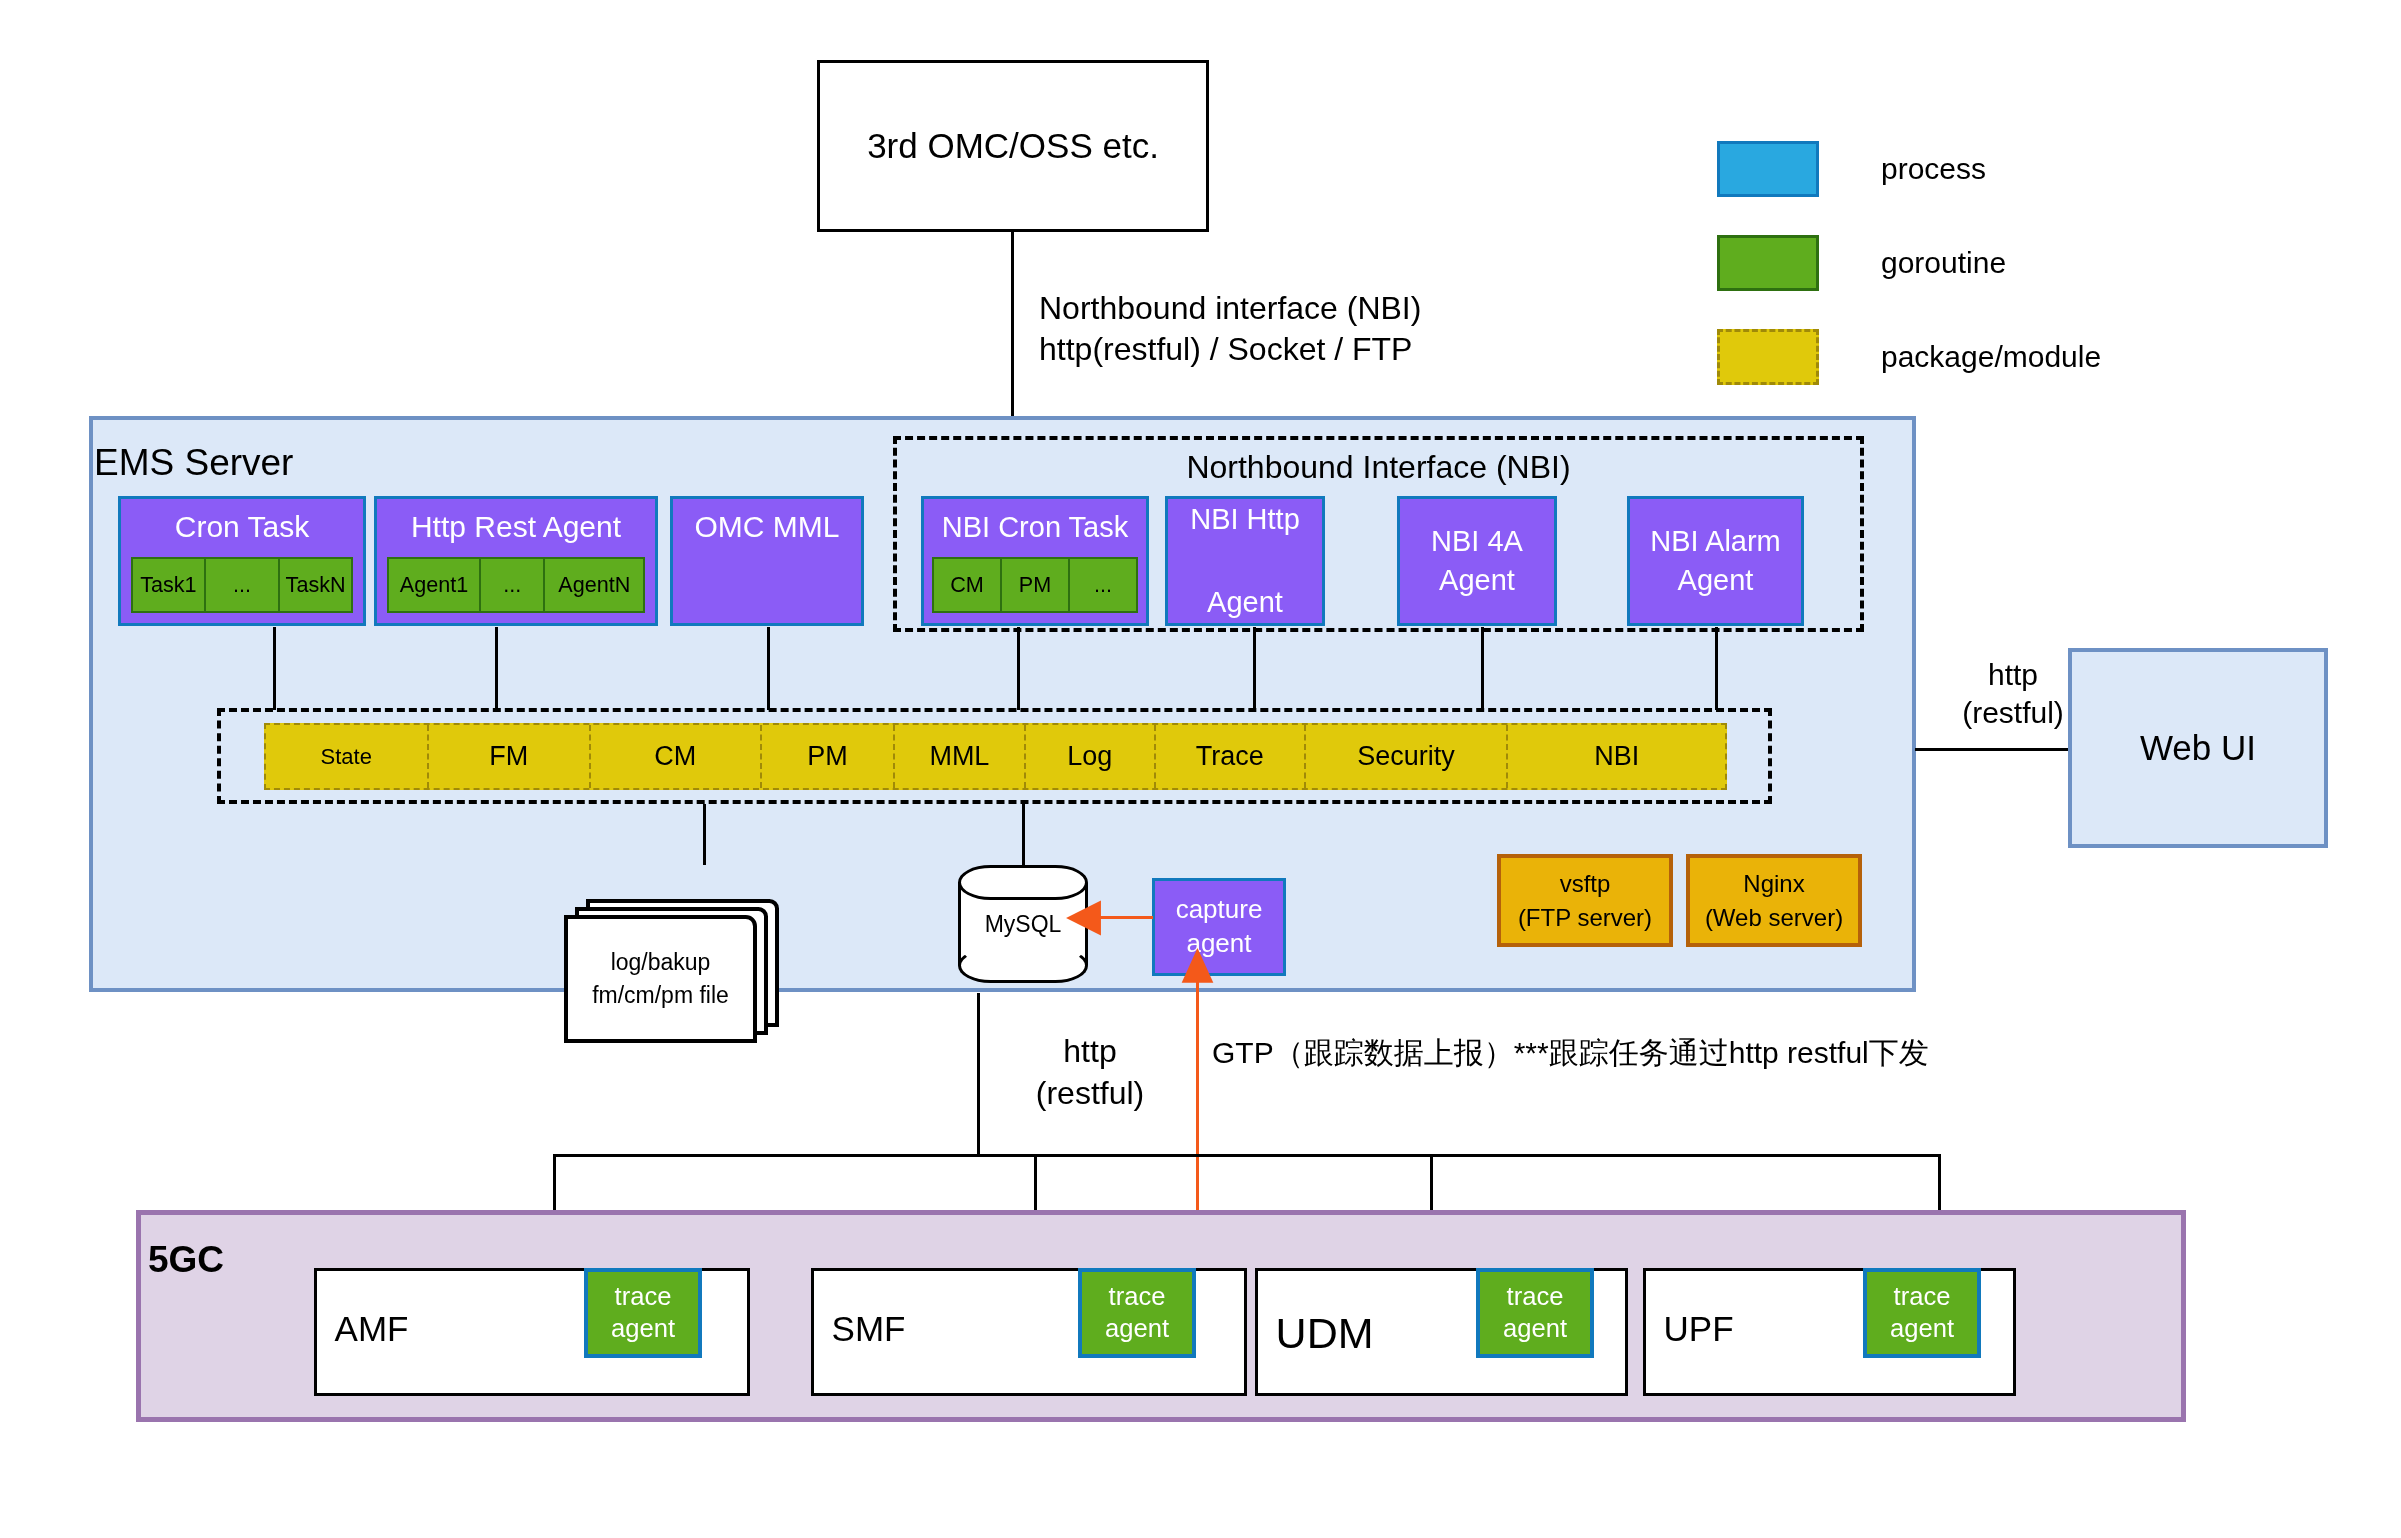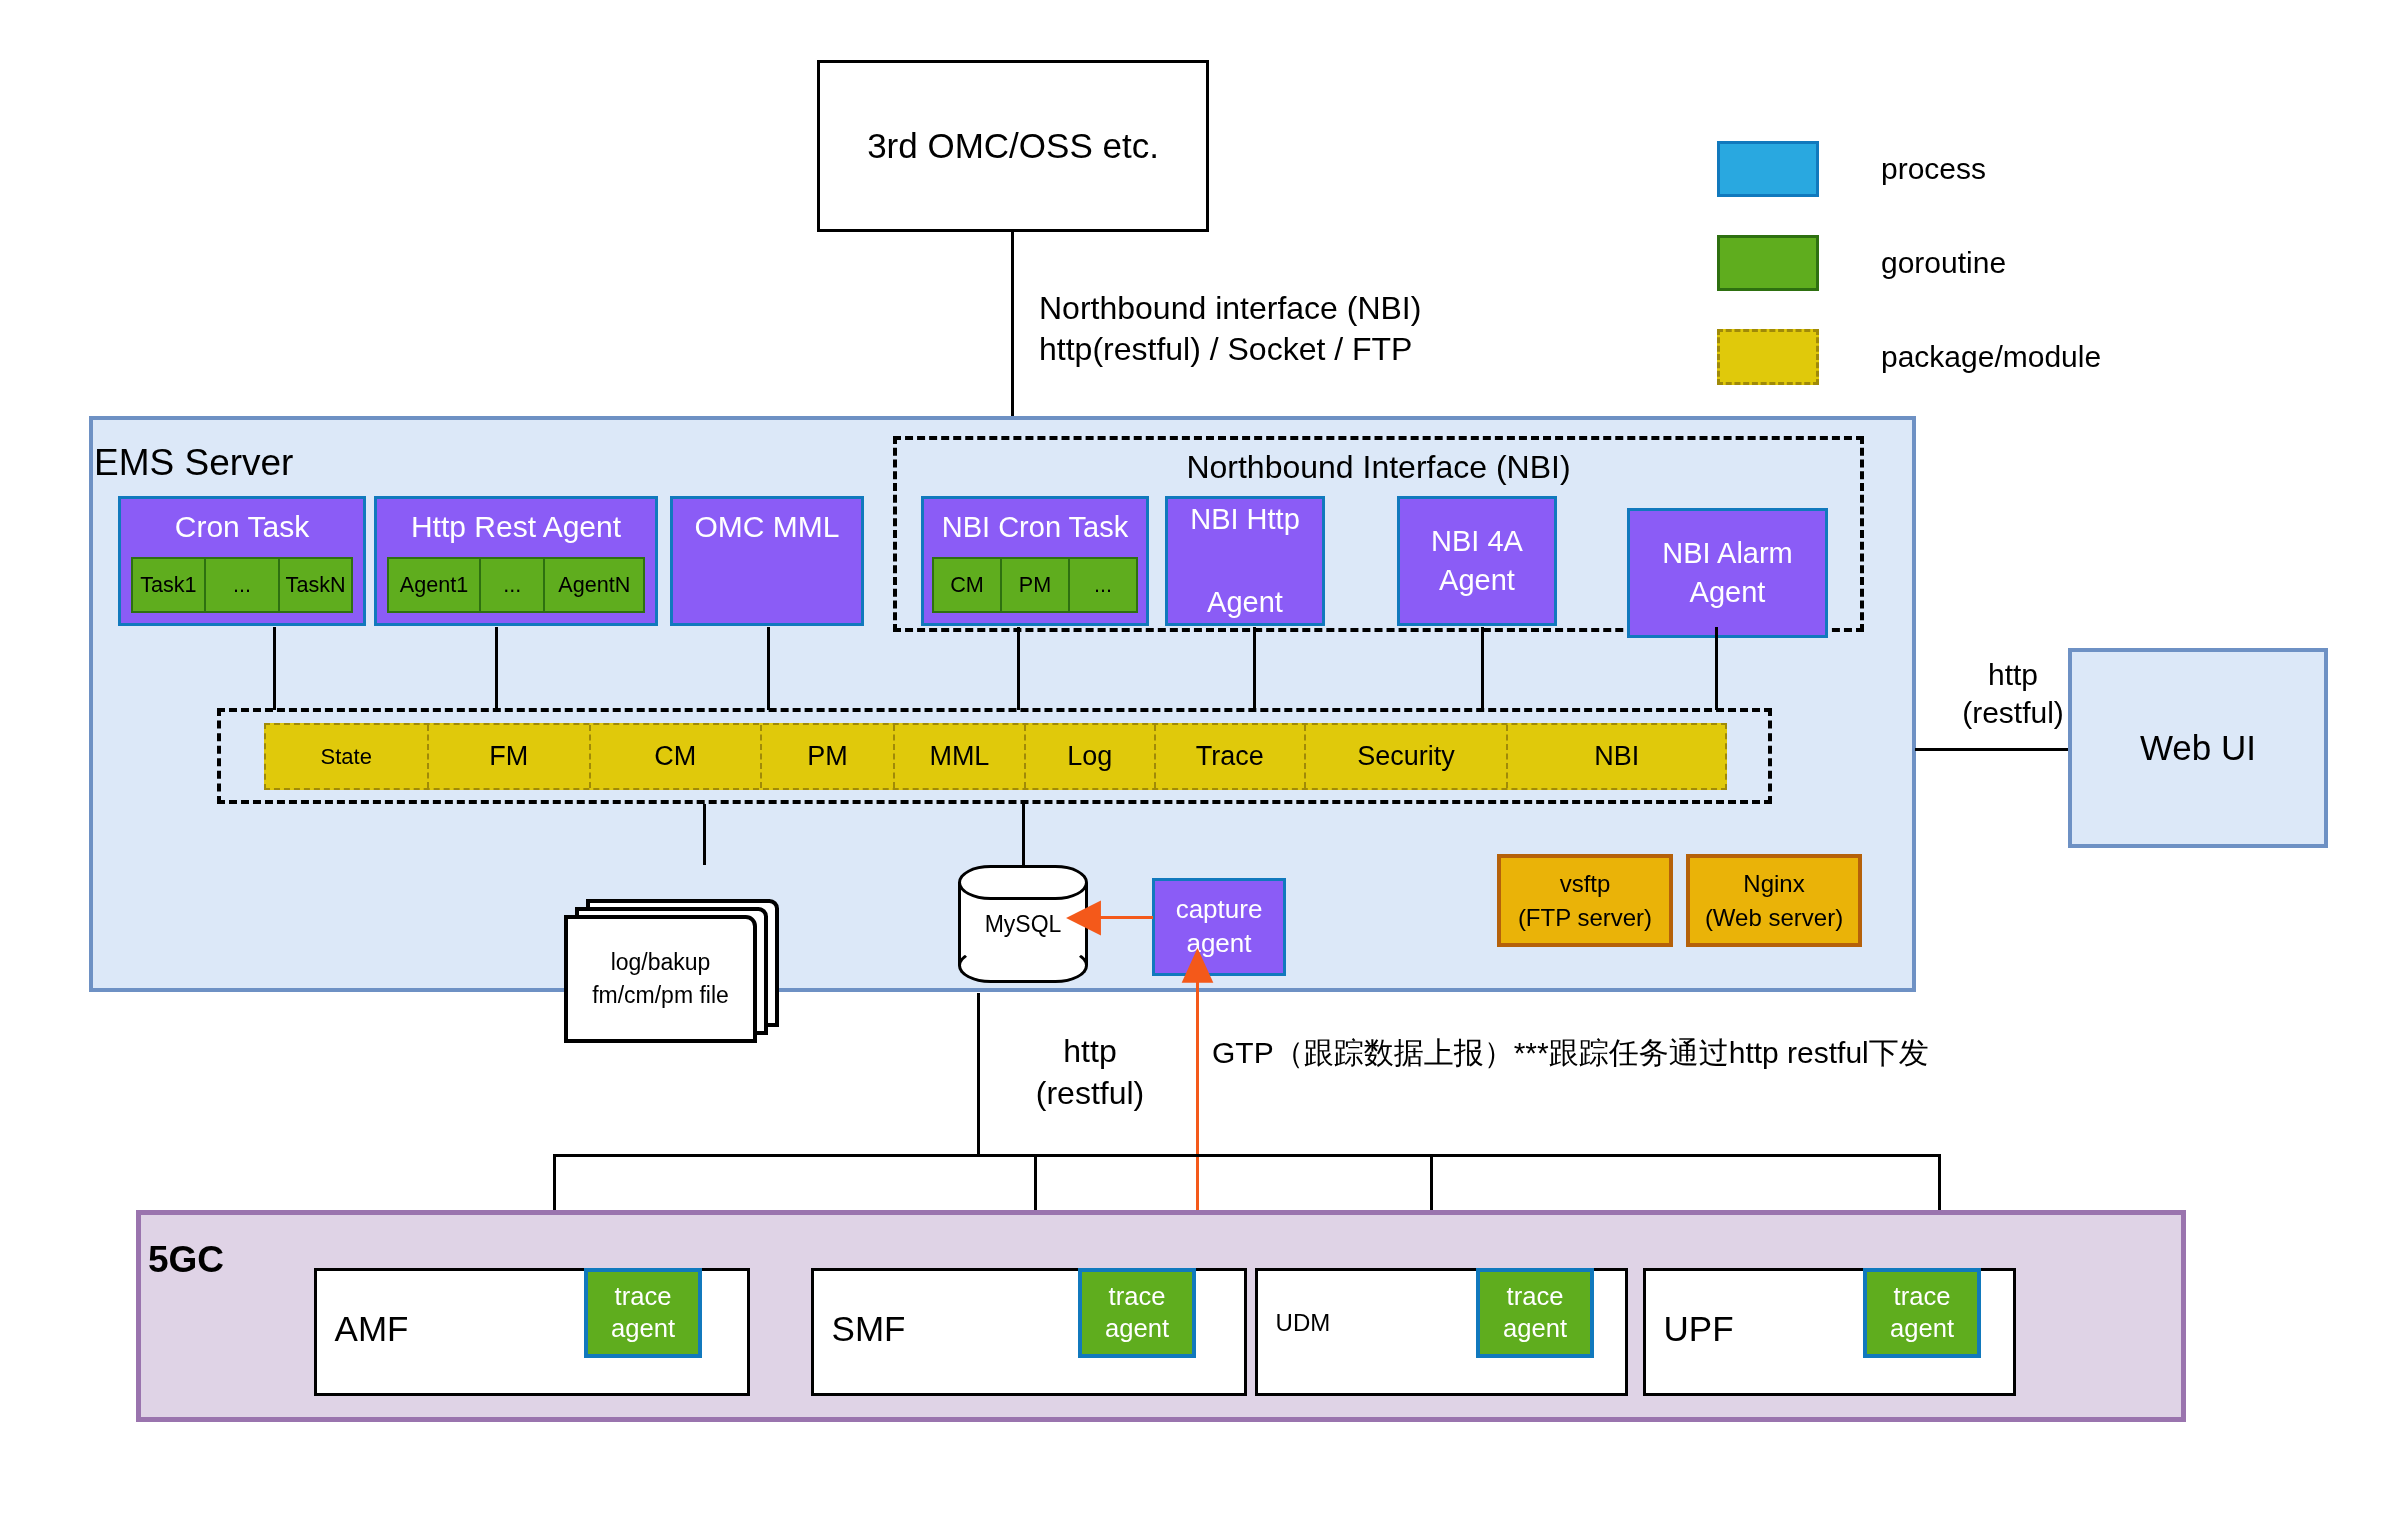--- a/index.html
+++ b/index.html
@@ -113,21 +113,21 @@
 <div class="abs proc ctr" style="left:1165px;top:496px;width:160px;height:130px;flex-direction:column;gap:44px;">
   <div style="font-size:29px;line-height:1.35;">NBI Http</div>
   <div style="font-size:29px;line-height:1.35;">Agent</div>
 </div>
 
 <div class="abs proc ctr" style="left:1397px;top:496px;width:160px;height:130px;flex-direction:column;">
   <div style="font-size:29px;line-height:1.35;">NBI 4A</div>
   <div style="font-size:29px;line-height:1.35;">Agent</div>
 </div>
 
-<div class="abs proc ctr" style="left:1627px;top:496px;width:201px;height:130px;flex-direction:column;margin-top:12px;">
+<div class="abs proc ctr" style="left:1627px;top:496px;width:177px;height:130px;flex-direction:column;">
   <div style="font-size:29px;line-height:1.35;">NBI Alarm</div>
   <div style="font-size:29px;line-height:1.35;">Agent</div>
 </div>
 
 <div class="line-v" style="left:273px;top:627px;height:83px;"></div>
 <div class="line-v" style="left:495px;top:627px;height:83px;"></div>
 <div class="line-v" style="left:767px;top:627px;height:83px;"></div>
 <div class="line-v" style="left:1017px;top:627px;height:83px;"></div>
 <div class="line-v" style="left:1253px;top:627px;height:83px;"></div>
 <div class="line-v" style="left:1481px;top:627px;height:83px;"></div>
@@ -241,21 +241,21 @@
   <div class="abs" style="left:17.6px;top:38px;font-size:35px;">
     <span>SMF</span>
   </div>
 </div>
 <div class="abs gor-white ctr" style="left:1078px;top:1268px;width:118px;height:90px;flex-direction:column;">
   <div style="font-size:25.6px;line-height:1.25;">trace</div>
   <div style="font-size:25.6px;line-height:1.25;">agent</div>
 </div>
 
 <div class="abs plain-box" style="left:1255px;top:1268px;width:373px;height:128px;">
-  <div class="abs" style="left:17.6px;top:38px;font-size:24px;">
+  <div class="abs" style="left:17.6px;top:38px;font-size:43px;">
     <span>UDM</span>
   </div>
 </div>
 <div class="abs gor-white ctr" style="left:1476px;top:1268px;width:118px;height:90px;flex-direction:column;">
   <div style="font-size:25.6px;line-height:1.25;">trace</div>
   <div style="font-size:25.6px;line-height:1.25;">agent</div>
 </div>
 
 <div class="abs plain-box" style="left:1643px;top:1268px;width:373px;height:128px;">
   <div class="abs" style="left:17.6px;top:38px;font-size:35px;">

